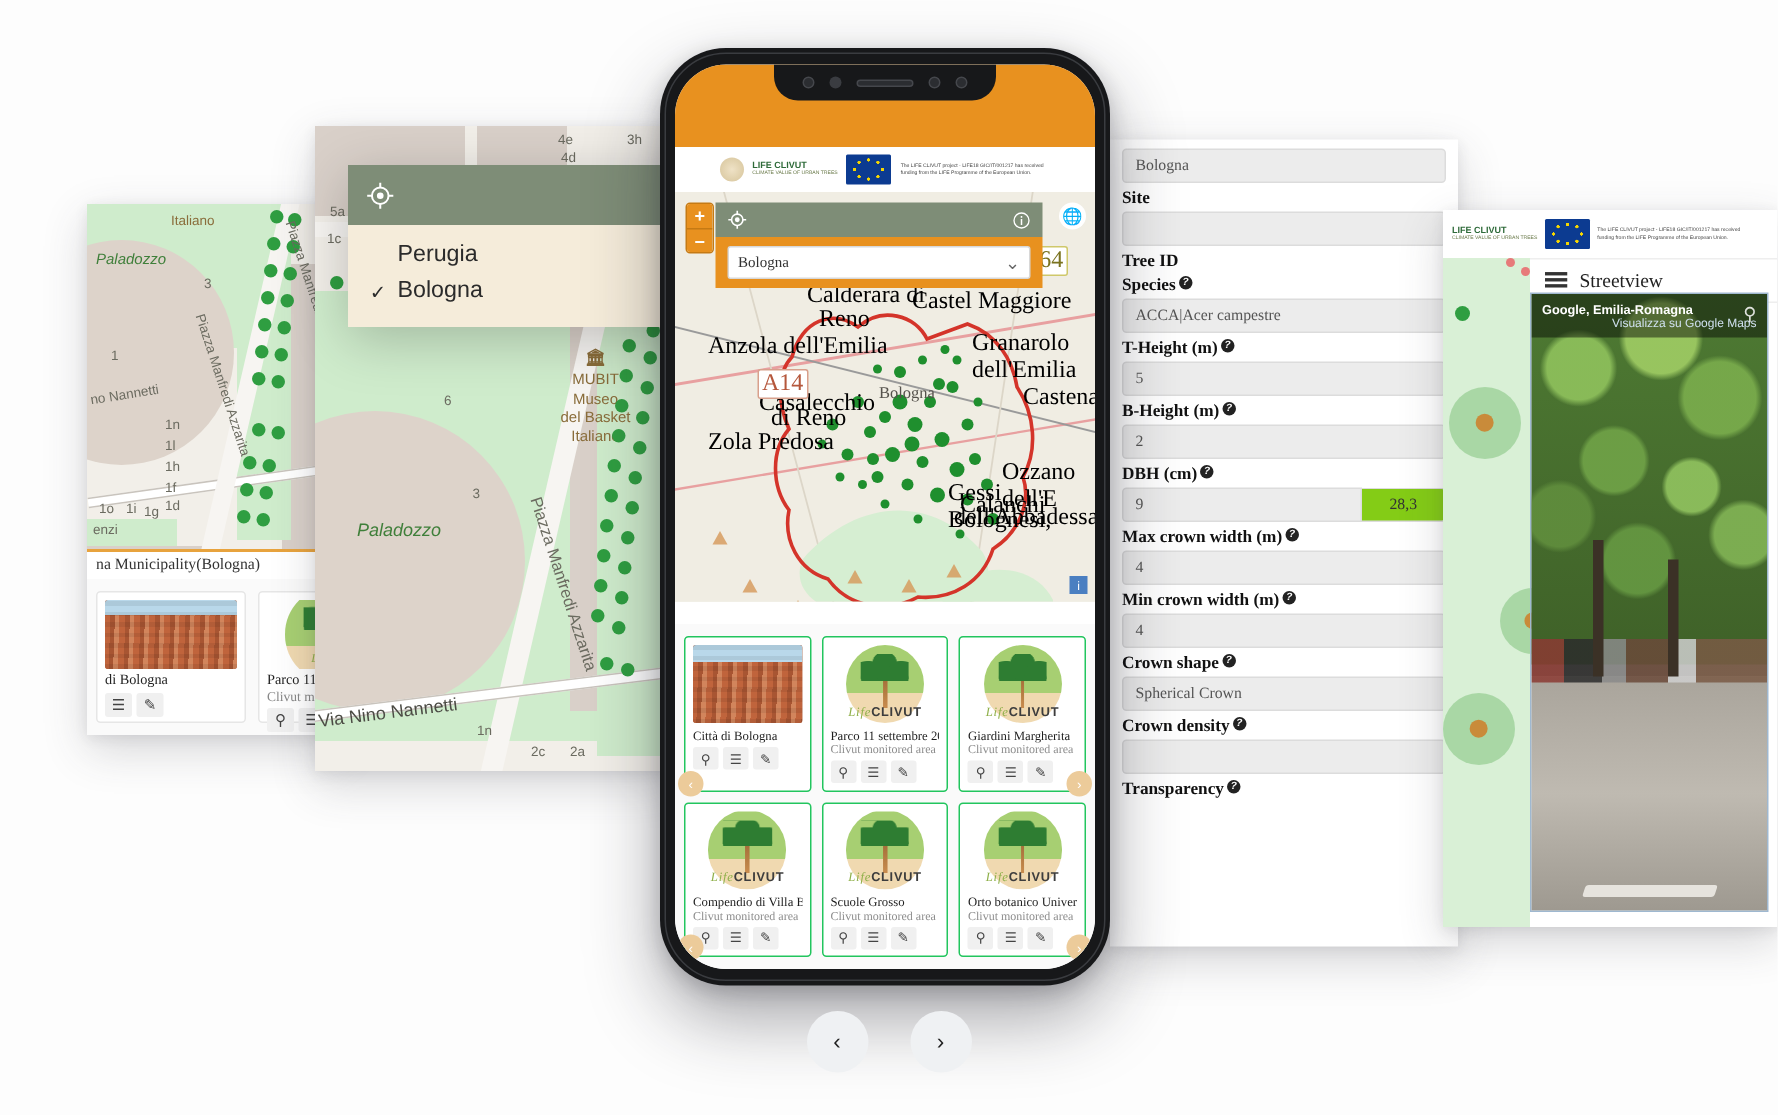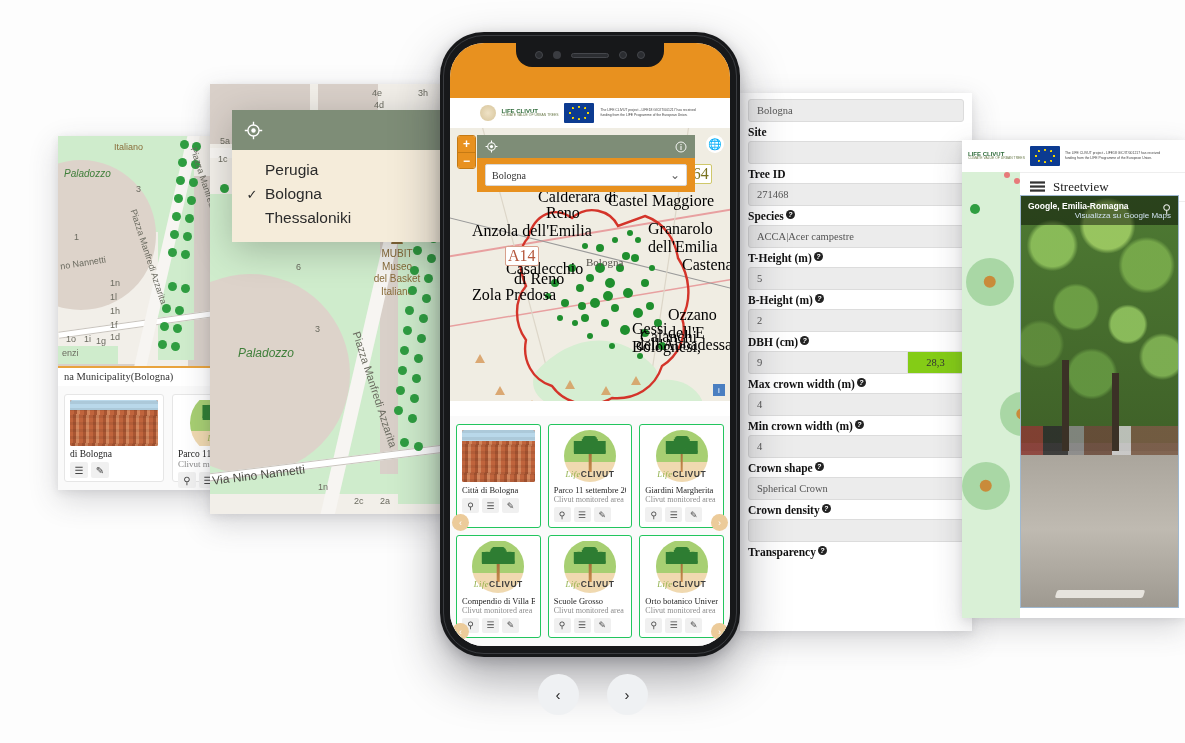--- a/index.html
+++ b/index.html
@@ -479,40 +479,35 @@
     </div>
     <div class="dlist">
       <div class="ditem">
         <span class="chk"></span>
         <span>Perugia</span>
       </div>
       <div class="ditem">
         <span class="chk">✓</span>
         <span>Bologna</span>
       </div>
-      <div class="ditem">
-        <span class="chk"></span>
-        <span>Thessaloniki</span>
-      </div>
     </div>
   </div>
 
   <div class="card" id="card3">
     <div class="inner">
       <div class="f-input">Bologna</div>
 
       <div class="f-label">
         <span>Site</span>
       </div>
       <div class="f-input"></div>
 
       <div class="f-label">
         <span>Tree ID</span>
       </div>
-      <div class="f-input">271468</div>
 
       <div class="f-label">
         <span>Species</span>
         <i class="f-help">?</i>
       </div>
       <div class="f-input">ACCA|Acer campestre</div>
 
       <div class="f-label">
         <span>T-Height (m)</span>
         <i class="f-help">?</i>

